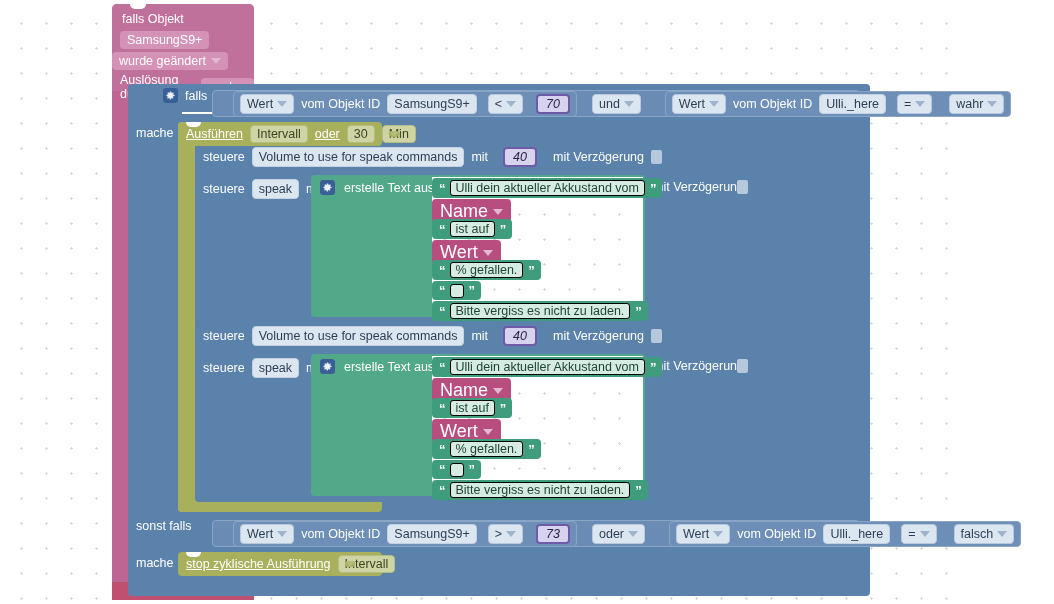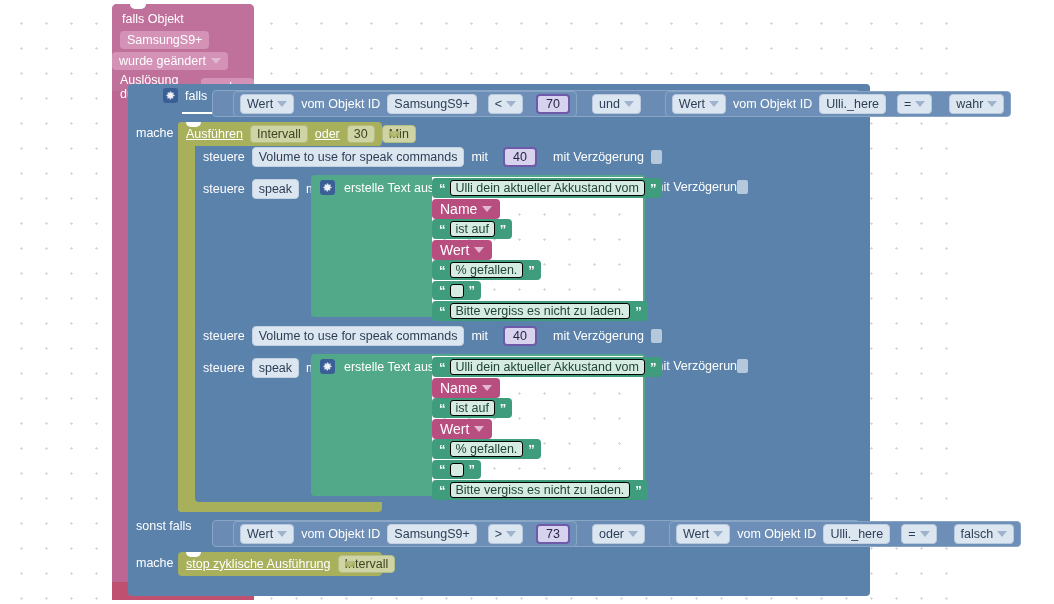--- a/index.html
+++ b/index.html
@@ -128,21 +128,21 @@
     background: #6d8fb7; border: 1px solid #89a5c5;
     border-radius: 4px; padding: 2px 6px;
   }
 
   
   .numfield {
     background: #d7d3ee;
     border: 2px solid #6e5aa8;
     border-radius: 4px;
     color: #2a2347; font-size: 12.5px;
-    padding: 1px 8px; white-space: nowrap;
+    padding: 1px 8px; white-space: nowrap; font-style: italic;
   }
 
   
   .olive {
     position: absolute;
     background: #a8b05c;
     border-radius: 4px;
   }
   .olive-chip {
     background: #ced4a4; color: #3e4220;
@@ -191,21 +191,21 @@
     border: 1px solid #000000;
     border-radius: 3px; padding: 0px 5px; font-size: 12.5px;
   }
   .txt-val.empty { width: 14px; height: 14px; padding: 0; display: inline-block; }
   .var-blk {
     position: absolute;
     background: #b84d80;
     border-radius: 4px;
     display: inline-flex; align-items: center; gap: 5px;
     padding: 2px 8px;
-    color: #ffffff; font-size: 14px;
+    color: #ffffff; font-size: 18px;
     white-space: nowrap;
   }
   
   .green-field {
     position: absolute;
     background: #ffffff;
     background-image: radial-gradient(circle, #d8d8dd 1.1px, transparent 1.2px);
     background-size: 25px 25px;
   }
   .checkbox {

